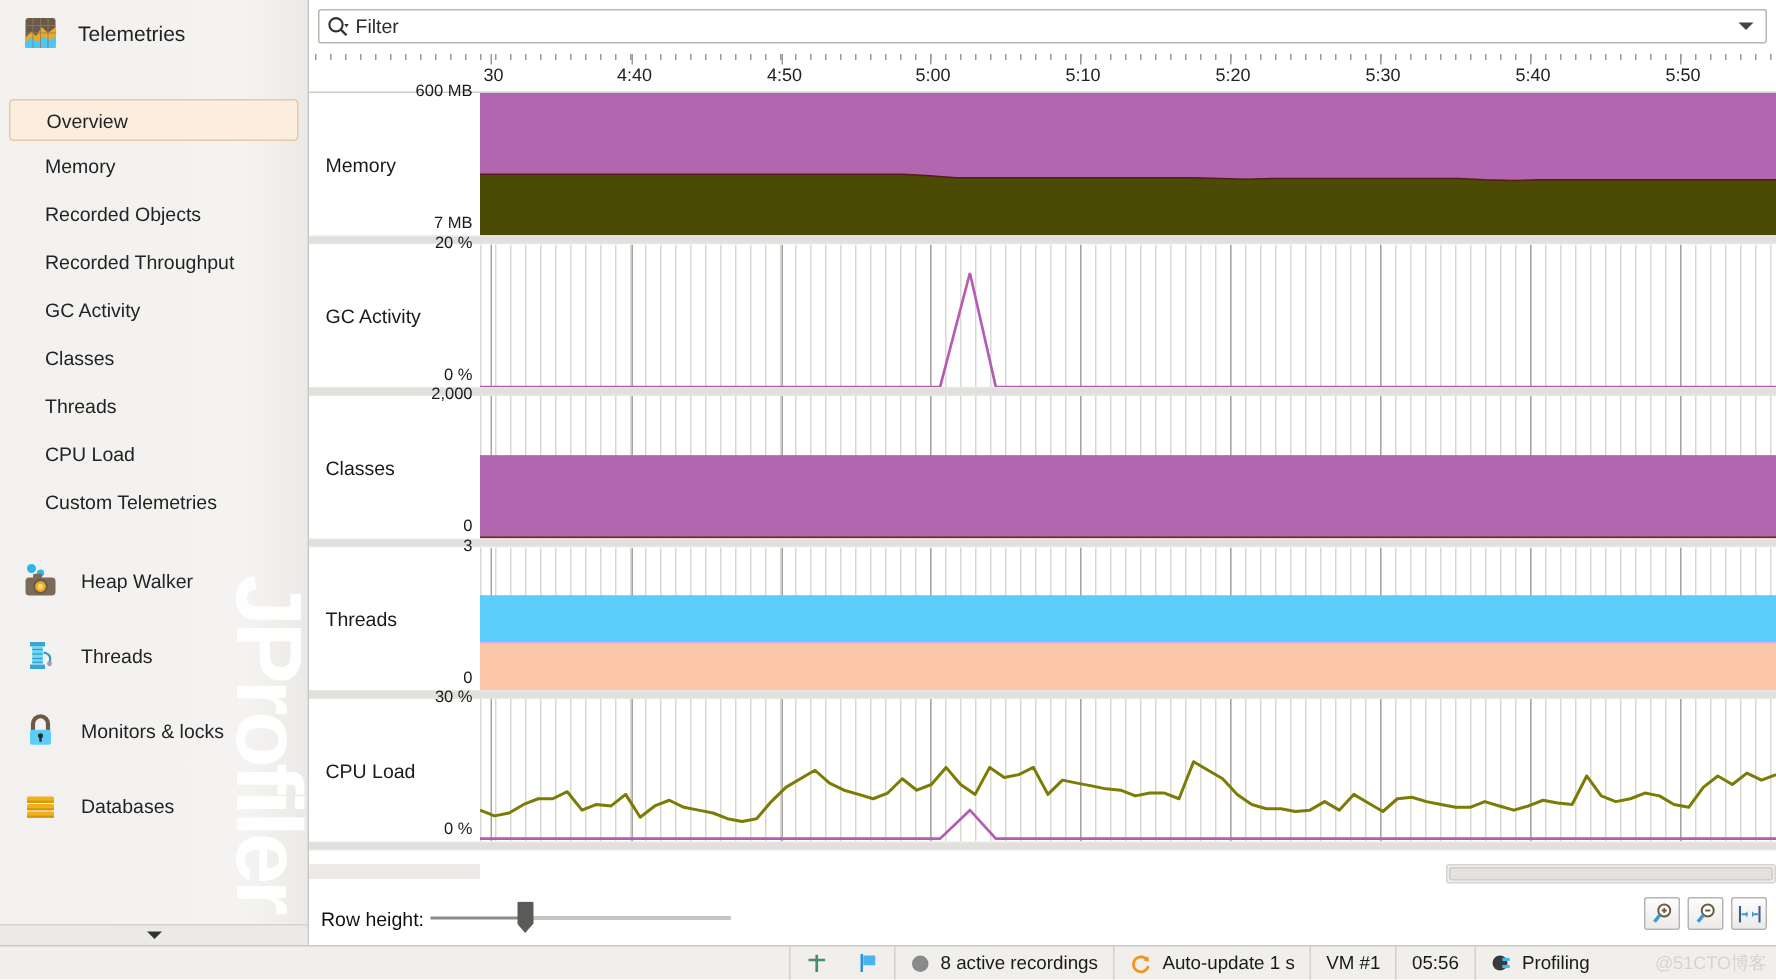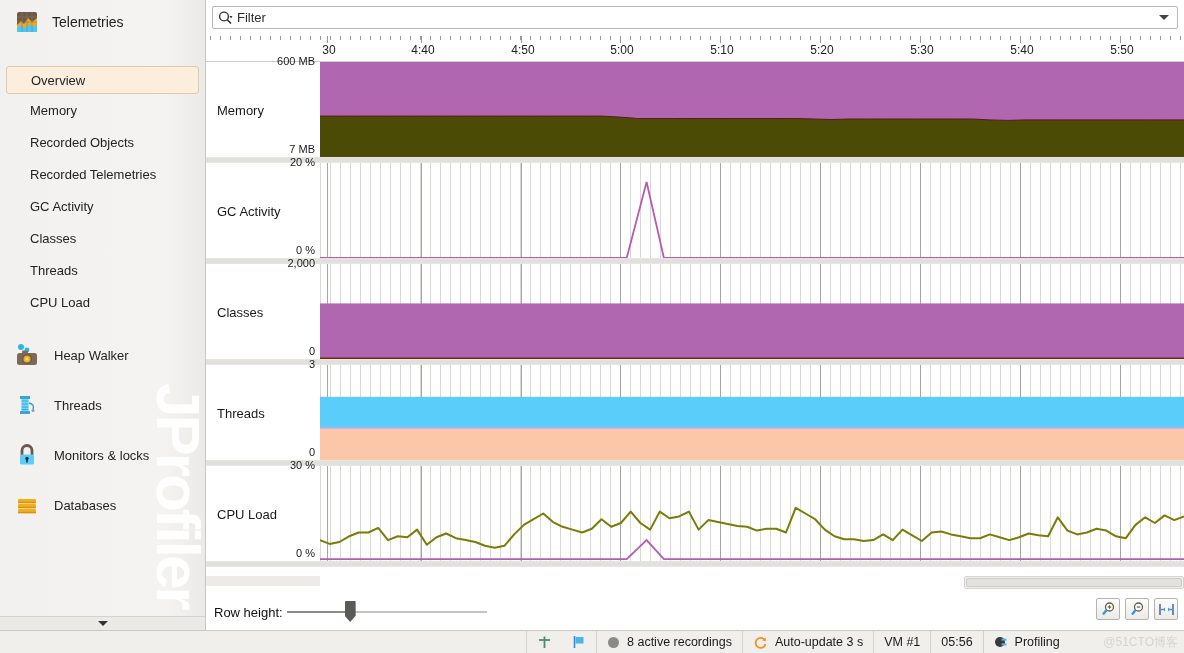--- a/index.html
+++ b/index.html
@@ -225,33 +225,36 @@
       <div class="nav-item selected">
         <span>Overview</span>
       </div>
       <div class="nav-item">
         <span>Memory</span>
       </div>
       <div class="nav-item">
         <span>Recorded Objects</span>
       </div>
       <div class="nav-item">
-        <span>Recorded Telemetries</span>
+        <span>Recorded Throughput</span>
       </div>
       <div class="nav-item">
         <span>GC Activity</span>
       </div>
       <div class="nav-item">
         <span>Classes</span>
       </div>
       <div class="nav-item">
         <span>Threads</span>
       </div>
       <div class="nav-item">
         <span>CPU Load</span>
+      </div>
+      <div class="nav-item">
+        <span>Custom Telemetries</span>
       </div>
     </div>
 
     <div class="side-sections">
 
       <div class="sect-item">
         <span class="ico">
           <svg width="26" height="26" viewBox="0 0 26 26">
             <g fill="#29b6e8">
                 <circle cx="7" cy="5" r="3"></circle>
@@ -1093,21 +1096,21 @@
       <span>8 active recordings</span>
     </div>
 
     <div class="sb-cell">
       <span>
         <svg width="15" height="15" viewBox="0 0 15 15">
           <path d="M12 5.5 A5 5 0 1 0 12.5 9" stroke="#f0941e" stroke-width="1.8" fill="none"></path>
           <path d="M12.4 2.4 L13 6.2 L9.4 5.4 Z" fill="#f0941e"></path>
         </svg>
       </span>
-      <span>Auto-update 3 s</span>
+      <span>Auto-update 1 s</span>
     </div>
 
     <div class="sb-cell">
       <span>VM #1</span>
     </div>
 
     <div class="sb-cell">
       <span>05:56</span>
     </div>
 

